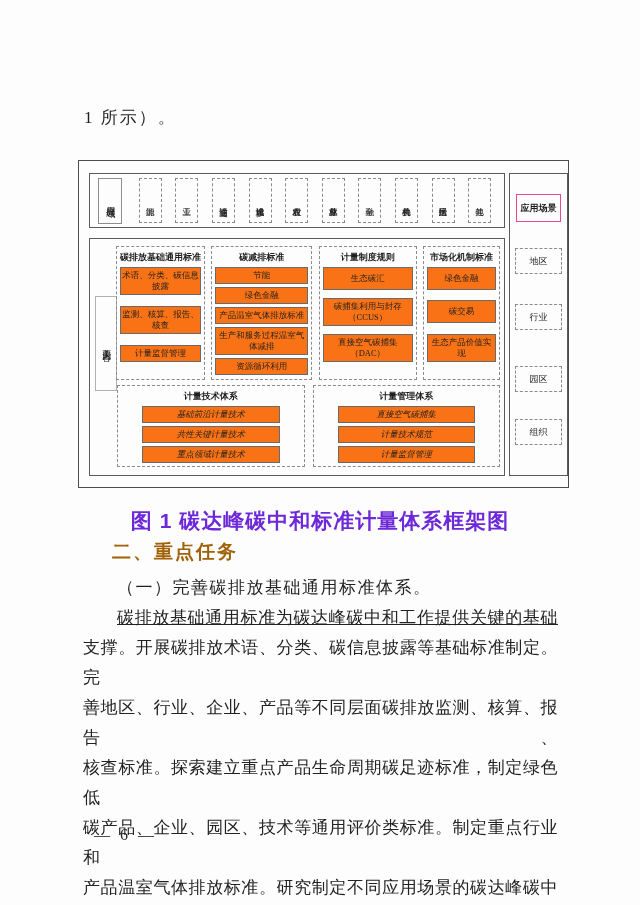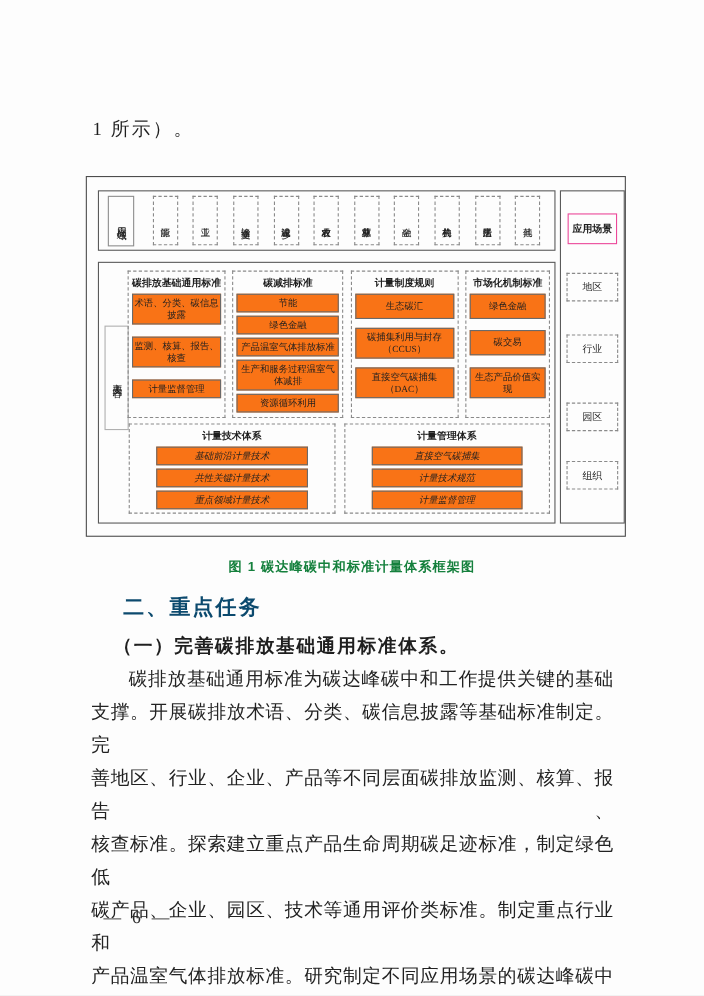--- a/index.html
+++ b/index.html
@@ -45,28 +45,28 @@
     text-align:center;font-size:8.5px;line-height:1.3;padding:2px 1px;box-sizing:border-box;}
   .col-3 .item,.col-4 .item{min-height:23px;}
   .sections{position:absolute;left:27px;top:146px;width:383px;height:82px;
     display:flex;justify-content:space-between;gap:8px;}
   .sec{flex:1;border:1px dashed #8a8a8a;padding:3px 21px 5px;display:flex;flex-direction:column;box-sizing:border-box;}
   .sec-items{flex:1;display:flex;flex-direction:column;justify-content:space-between;gap:3px;}
   .sec .item{min-height:14px;margin:0 3px;font-style:italic;}
   
   .caption{position:absolute;left:0;top:507px;width:100%;text-align:center;
     font-family:"Liberation Sans","DejaVu Sans",sans-serif;font-weight:bold;
-    font-size:12px;letter-spacing:1px;color:#15803d;}
+    font-size:21px;letter-spacing:1px;color:#6d28d9;}
   .heading{position:absolute;left:112px;top:539px;
     font-family:"Liberation Sans","DejaVu Sans",sans-serif;font-weight:bold;
-    font-size:19px;letter-spacing:2px;color:#0c4a6e;}
-  .subheading{position:absolute;left:103px;top:576px;font-size:17px;font-weight:700;letter-spacing:1.5px;}
+    font-size:19px;letter-spacing:2px;color:#a16207;}
+  .subheading{position:absolute;left:117px;top:576px;font-size:17px;font-weight:400;letter-spacing:1.5px;}
   .bodytext{position:absolute;left:83px;top:603px;width:475px;font-size:17px;line-height:30px;color:#222;}
   .bodytext .line{text-align:justify;text-align-last:justify;letter-spacing:0.5px;}
-  .bodytext .line.indent{padding-left:34px;}
+  .bodytext .line.indent{padding-left:34px;text-decoration:underline;}
   .pagenum{position:absolute;left:94px;top:826px;font-size:16px;letter-spacing:3px;color:#2a2a2a;}
 </style>
 </head>
 <body>
 
 <div class="page">
 
   <div class="intro">1 所示）。</div>
 
   <div class="figure">

